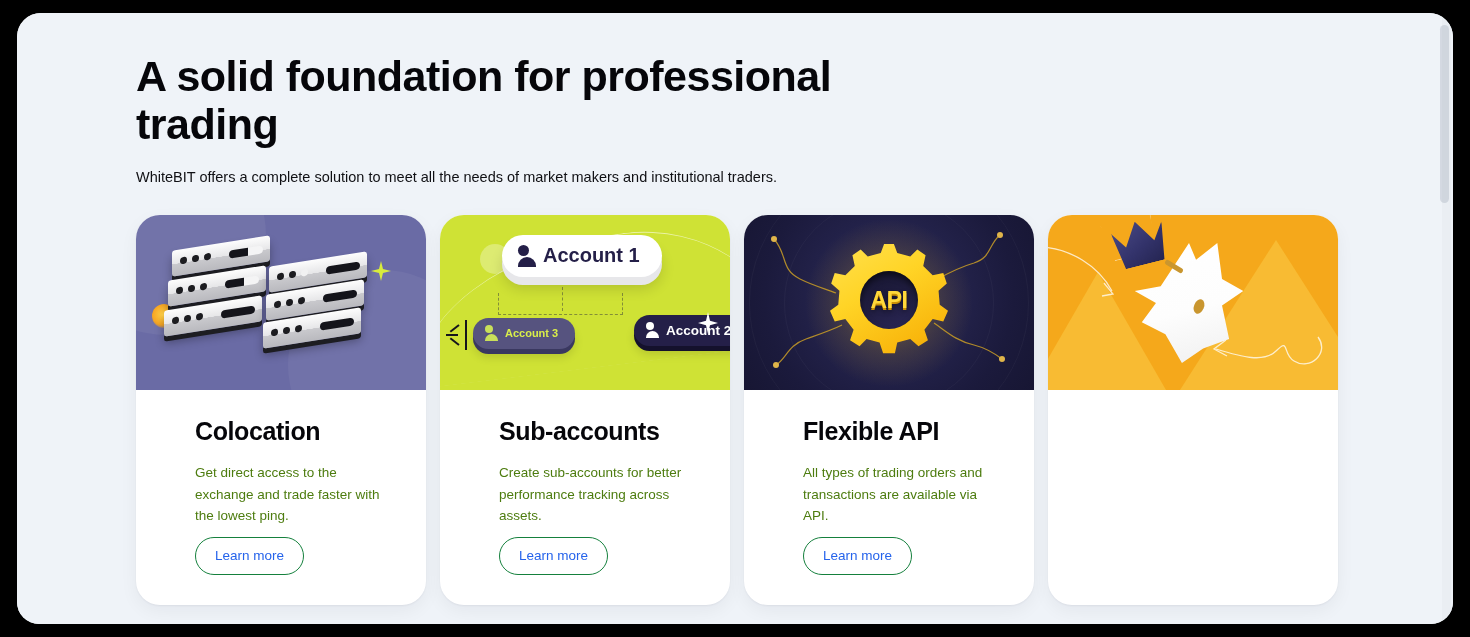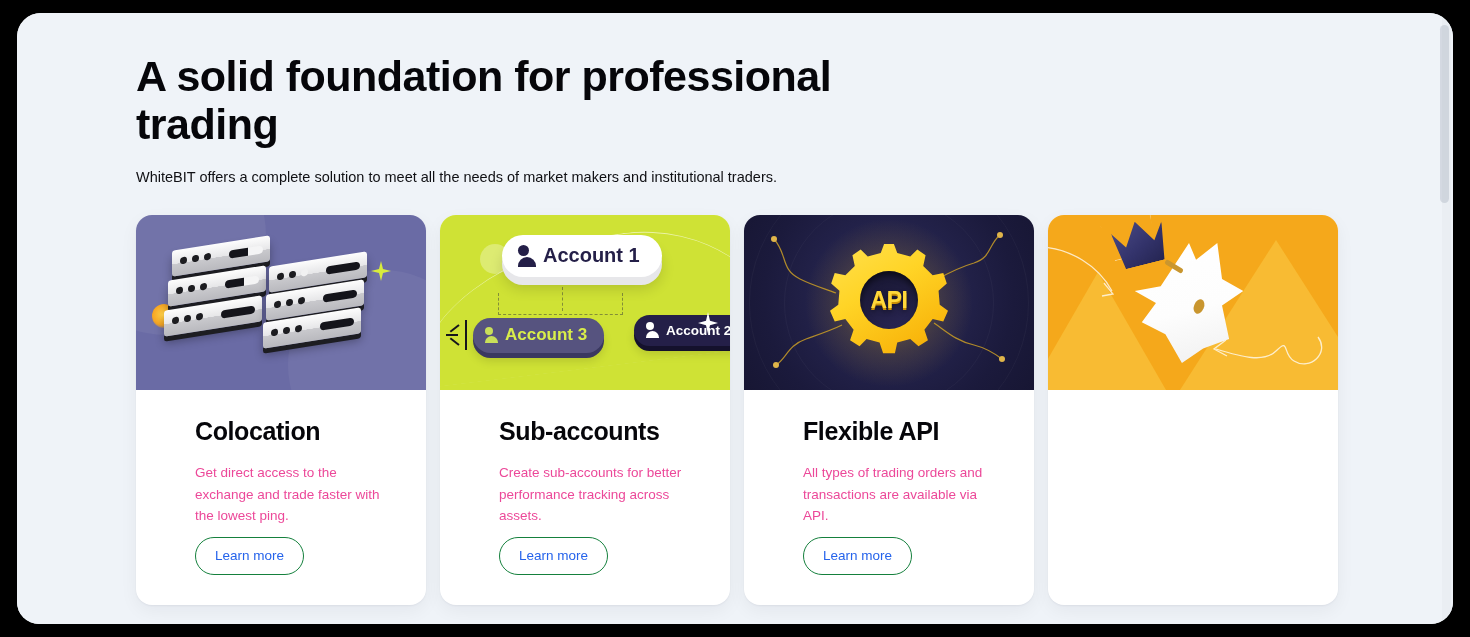--- a/index.html
+++ b/index.html
@@ -70,21 +70,21 @@
   
   #cards {
     margin-top: 28px;
     display: flex;
     gap: 14px;
   }
 
   .card {
     width: 290px;
     background: #ffffff;
-    border-radius: 16px;
+    border-radius: 24px;
     overflow: hidden;
     box-shadow: 0 1px 2px rgba(16,24,40,.05), 0 6px 18px rgba(16,24,40,.05);
     display: flex;
     flex-direction: column;
     min-height: 390px;
   }
 
   .card-media {
     position: relative;
     height: 175px;
@@ -104,21 +104,21 @@
     line-height: 30px;
     font-weight: bold;
     letter-spacing: -0.4px;
     color: #06060a;
   }
 
   .card-desc {
     margin-top: 16px;
     font-size: 13.5px;
     line-height: 21.5px;
-    color: #ec4899;
+    color: #4d7c0f;
   }
 
   .learn-more {
     margin-top: auto;
     align-self: flex-start;
     border: 1px solid #15803d;
     background: #ffffff;
     color: #2563eb;
     font-family: "Liberation Sans", sans-serif;
     font-size: 13.5px;
@@ -226,21 +226,21 @@
     font-size: 20px;
     box-shadow: 0 8px 0 #e7e7ea, 0 12px 14px rgba(0,0,0,.14);
   }
   .pill-acc1 .head { width: 11px; height: 11px; background: #241f48; }
   .pill-acc1 .body { width: 18px; height: 10px; background: #241f48; }
   .pill-acc3 {
     left: 33px; top: 103px;
     padding: 7px 17px 8px 12px;
     background: #56537f;
     color: #d9ee4a;
-    font-size: 17px;
+    font-size: 11px;
     box-shadow: 0 5px 0 #3a3860, 0 8px 10px rgba(0,0,0,.13);
   }
   .pill-acc3 .head { width: 8px; height: 8px; background: #c9df5a; }
   .pill-acc3 .body { width: 13px; height: 7px; background: #c9df5a; }
   .pill-acc2 {
     left: 194px; top: 100px;
     padding: 7px 17px 8px 12px;
     background: #241f48;
     color: #ffffff;
     font-size: 13.5px;

